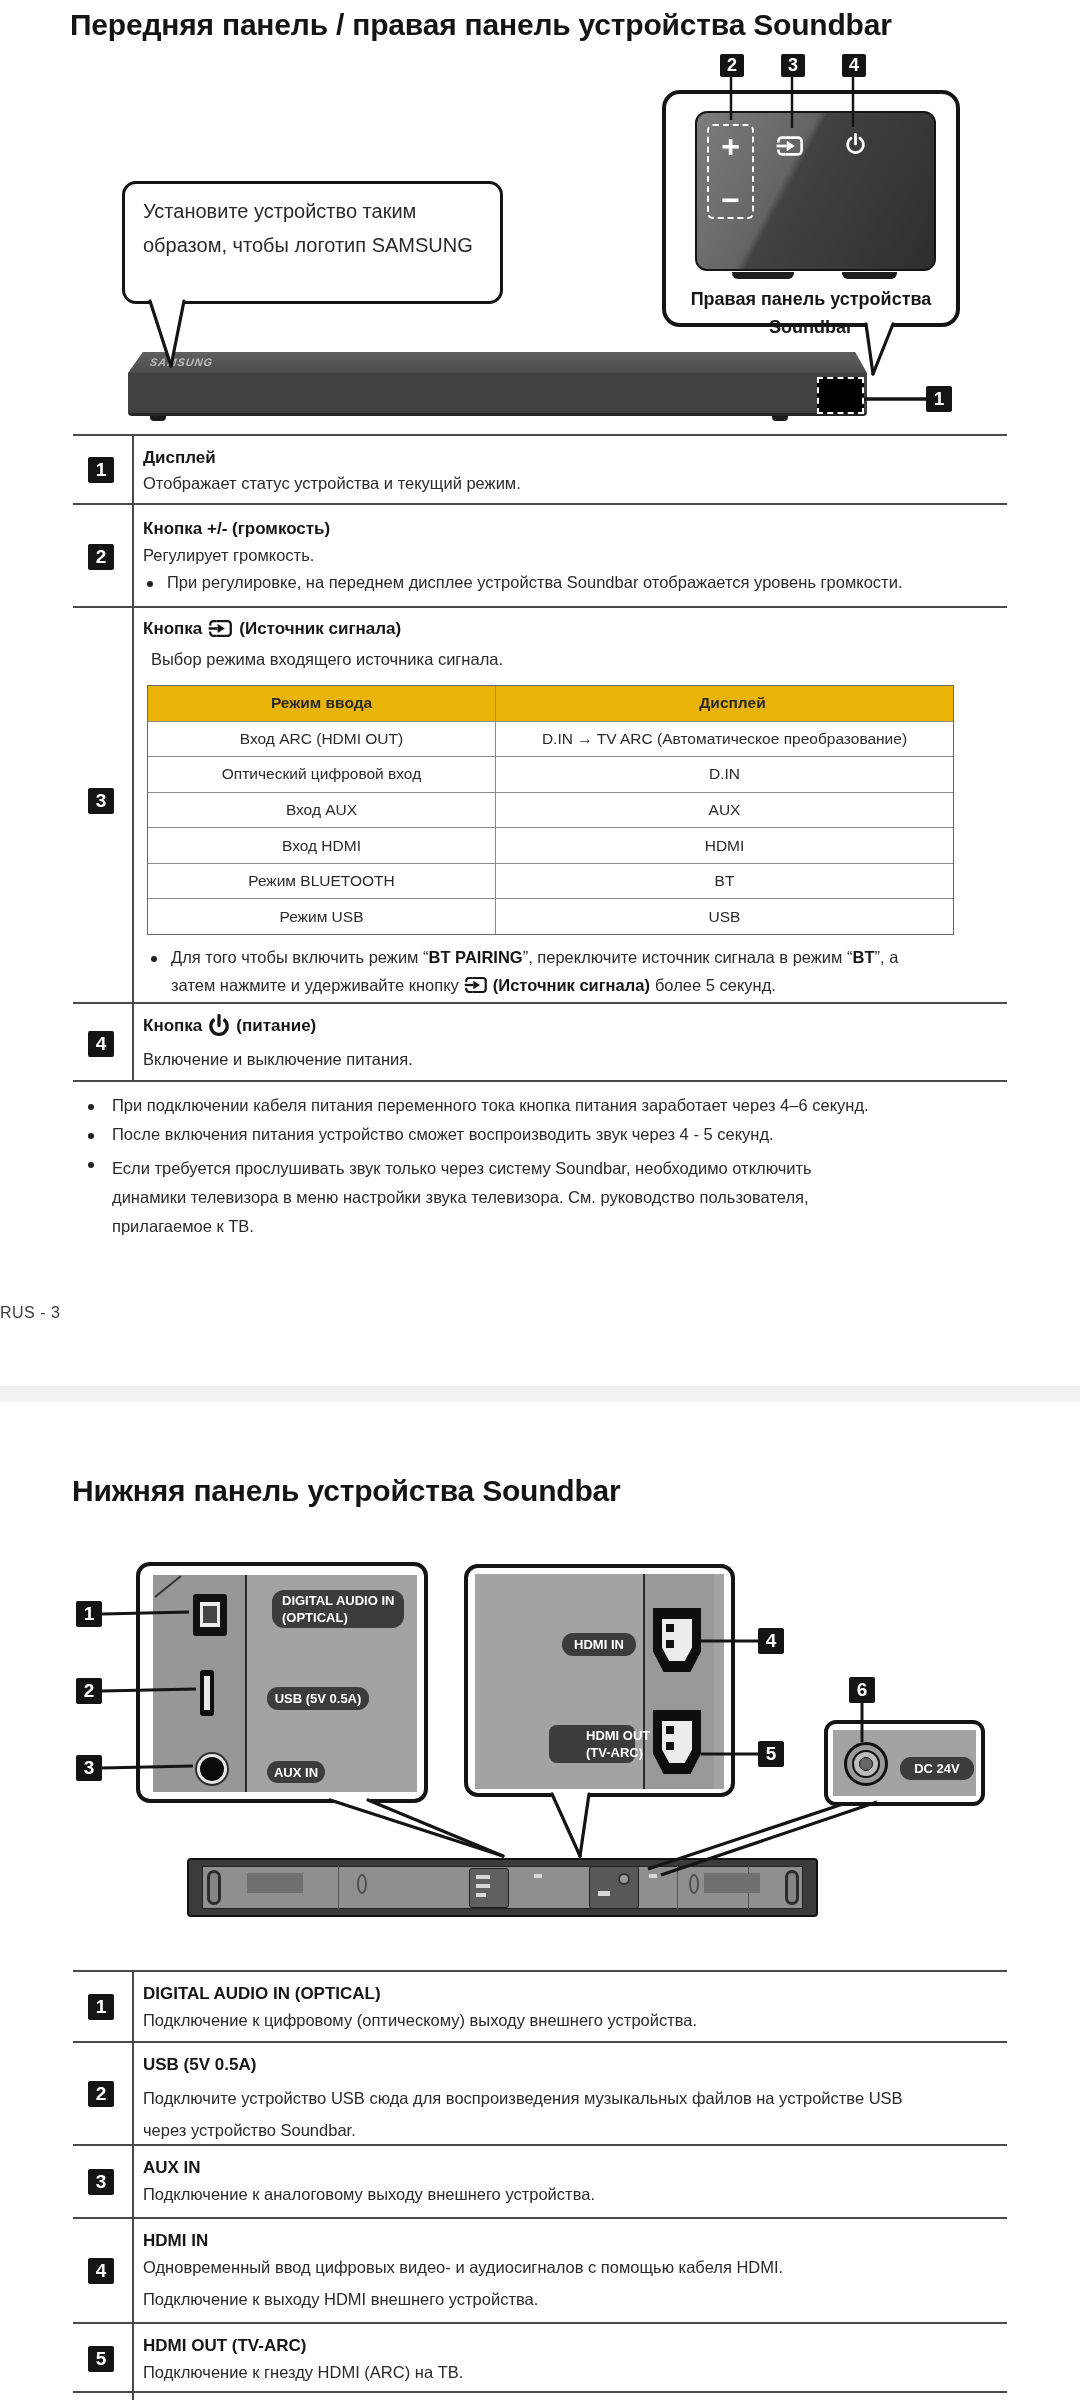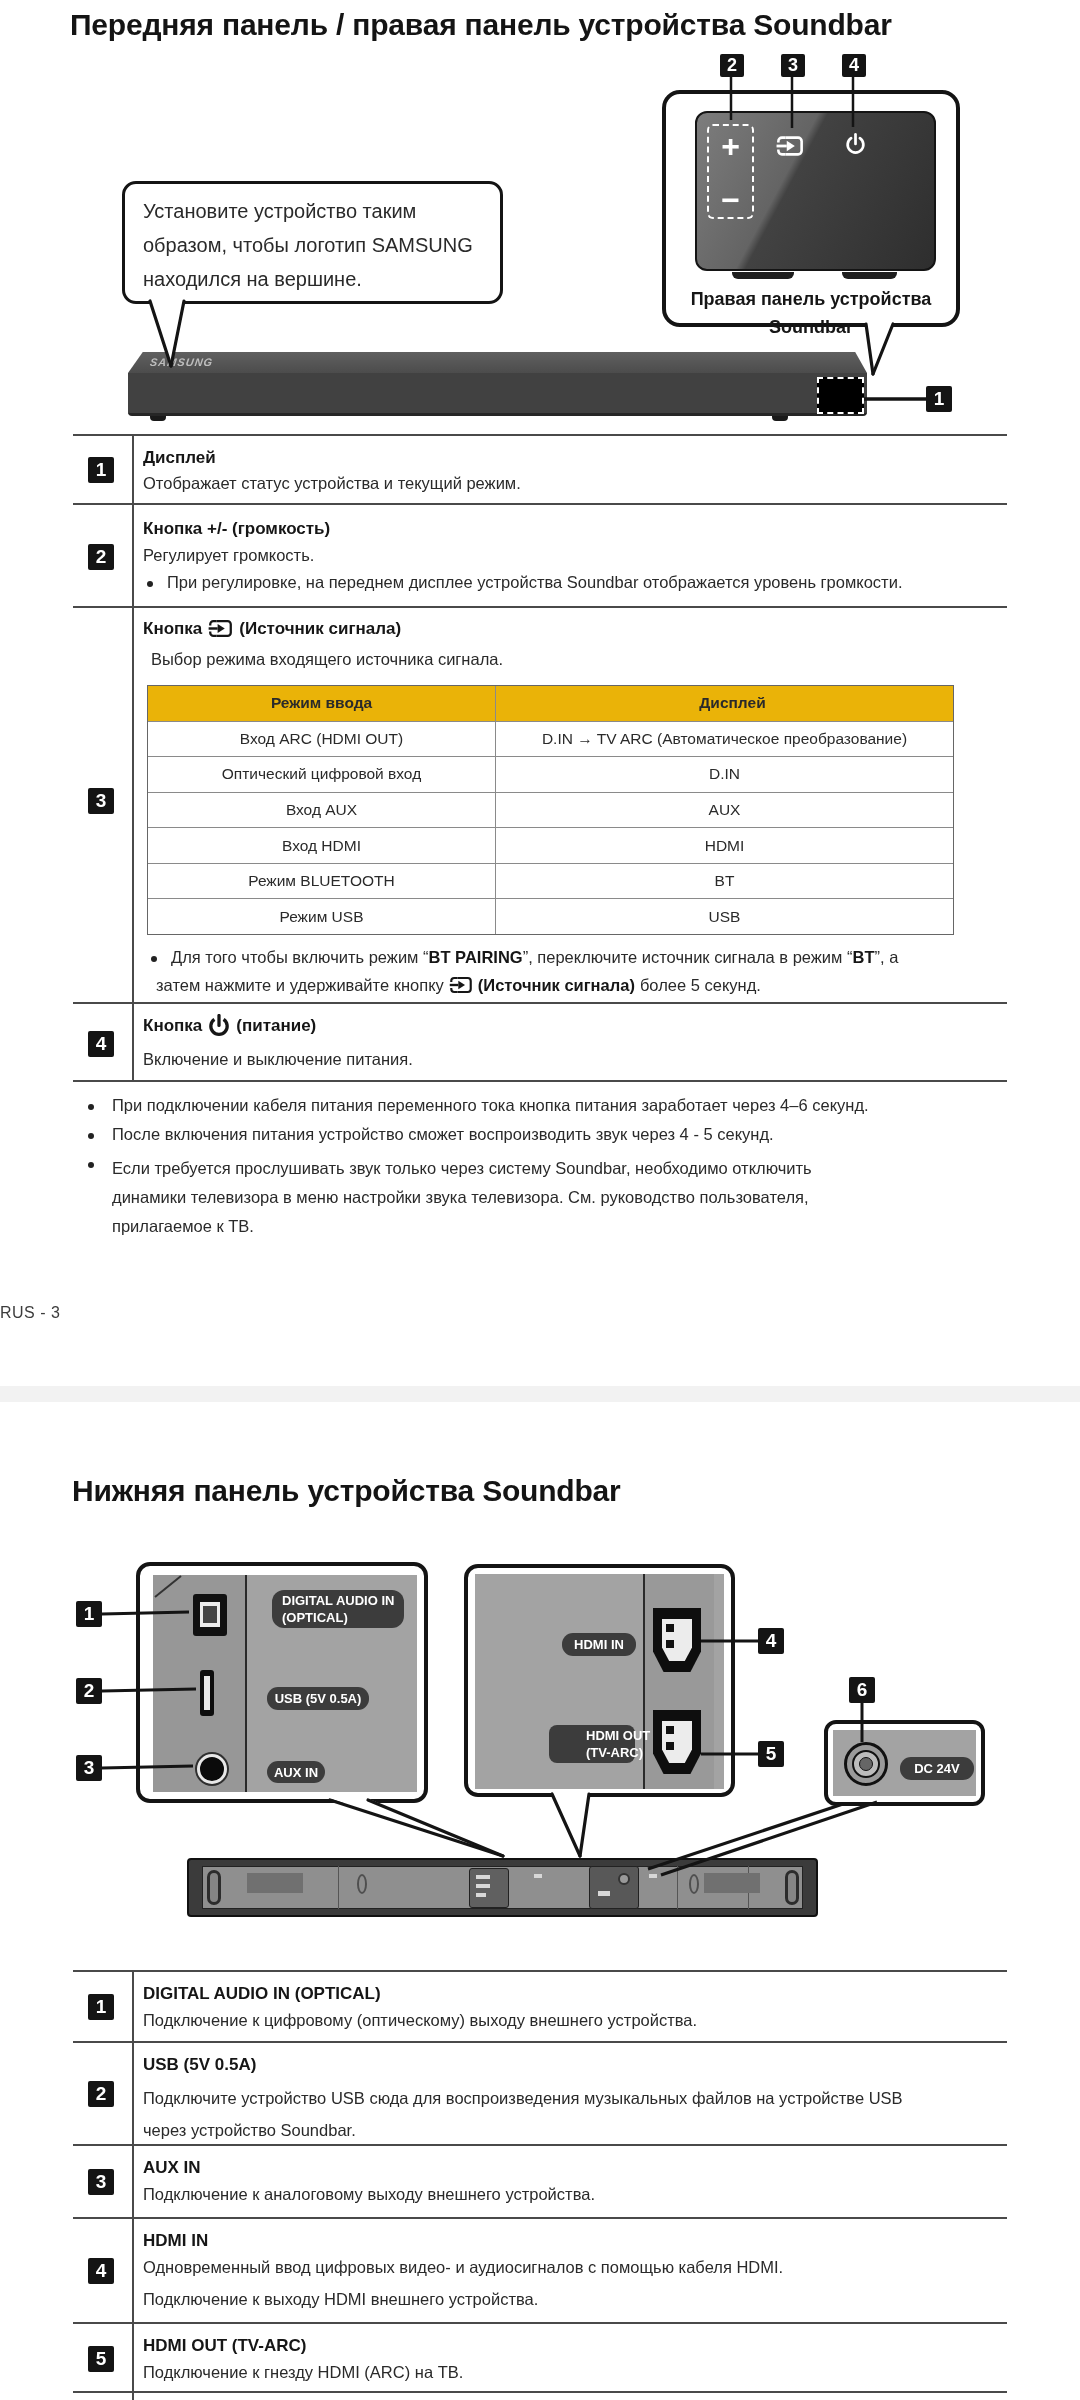--- a/index.html
+++ b/index.html
@@ -33,21 +33,20 @@
 <body>
 
 <div class="page">
 
   <div class="abs h1" style="left:70px;top:8px;">Передняя панель / правая панель устройства Soundbar</div>
 
   <div class="abs callout" style="left:122px;top:181px;width:381px;height:123px;border-radius:14px;border-width:3.5px;">
     <div class="abs" style="left:18px;top:10px;font-size:20px;line-height:34px;color:#2a2a2a;white-space:nowrap;">
       <div>Установите устройство таким</div>
       <div>образом, чтобы логотип SAMSUNG</div>
-      <div>находился на вершине.</div>
     </div>
   </div>
 
   <div class="abs callout" style="left:662px;top:90px;width:298px;height:237px;border-radius:18px;">
     <div class="abs gradpanel" style="left:29px;top:17px;width:241px;height:160px;border-radius:12px;border:2px solid #141414;box-sizing:border-box;"></div>
     <div class="foot" style="left:66px;top:178px;width:62px;"></div>
     <div class="foot" style="left:176px;top:178px;width:55px;"></div>
     <div class="abs" style="left:41px;top:30px;width:47px;height:95px;border:2px dashed #fff;border-radius:6px;box-sizing:border-box;"></div>
     <div class="abs" style="left:41px;top:30px;width:47px;text-align:center;font-size:32px;font-weight:600;color:#fff;line-height:44px;">+</div>
     <div class="abs" style="left:41px;top:84px;width:47px;text-align:center;font-size:32px;font-weight:600;color:#fff;line-height:44px;">−</div>
@@ -144,21 +143,21 @@
         <div class="itr">
           <div class="itc1">Режим USB</div>
           <div class="itc2">USB</div>
         </div>
       </div>
 
       <span class="bdot" style="left:78px;top:348px;"></span>
       <div class="abs rowdesc" style="left:98px;top:340px;">
         <span>Для того чтобы включить режим “</span><span style="font-weight:bold;color:#161616;">BT PAIRING</span><span>”, переключите источник сигнала в режим “</span><span style="font-weight:bold;color:#161616;">BT</span><span>”, а</span>
       </div>
-      <div class="abs rowdesc" style="left:83px;top:368px;display:flex;align-items:flex-start;gap:5px;">
+      <div class="abs rowdesc" style="left:98px;top:368px;display:flex;align-items:flex-start;gap:5px;">
         <span>затем нажмите и удерживайте кнопку</span>
         <span style="color:#161616;">
           <svg width="24" height="18" viewBox="0 0 26 20" style="vertical-align:-3px;">
             <path d="M9 2.2 H20.5 A3.3 3.3 0 0 1 23.8 5.5 V14.5 A3.3 3.3 0 0 1 20.5 17.8 H9" fill="none" stroke="currentColor" stroke-width="2.4"></path>
             <path d="M9 2.2 H5.5 A3.3 3.3 0 0 0 2.2 5.5 V6.8 M2.2 13.2 V14.5 A3.3 3.3 0 0 0 5.5 17.8 H9" fill="none" stroke="currentColor" stroke-width="2.4"></path>
             <line x1="0.5" y1="10" x2="10" y2="10" stroke="currentColor" stroke-width="2.6"></line>
             <polygon points="10,5.2 10,14.8 17.5,10" fill="currentColor"></polygon>
           </svg>
         </span>
         <span style="font-weight:bold;color:#161616;">(Источник сигнала)</span>

